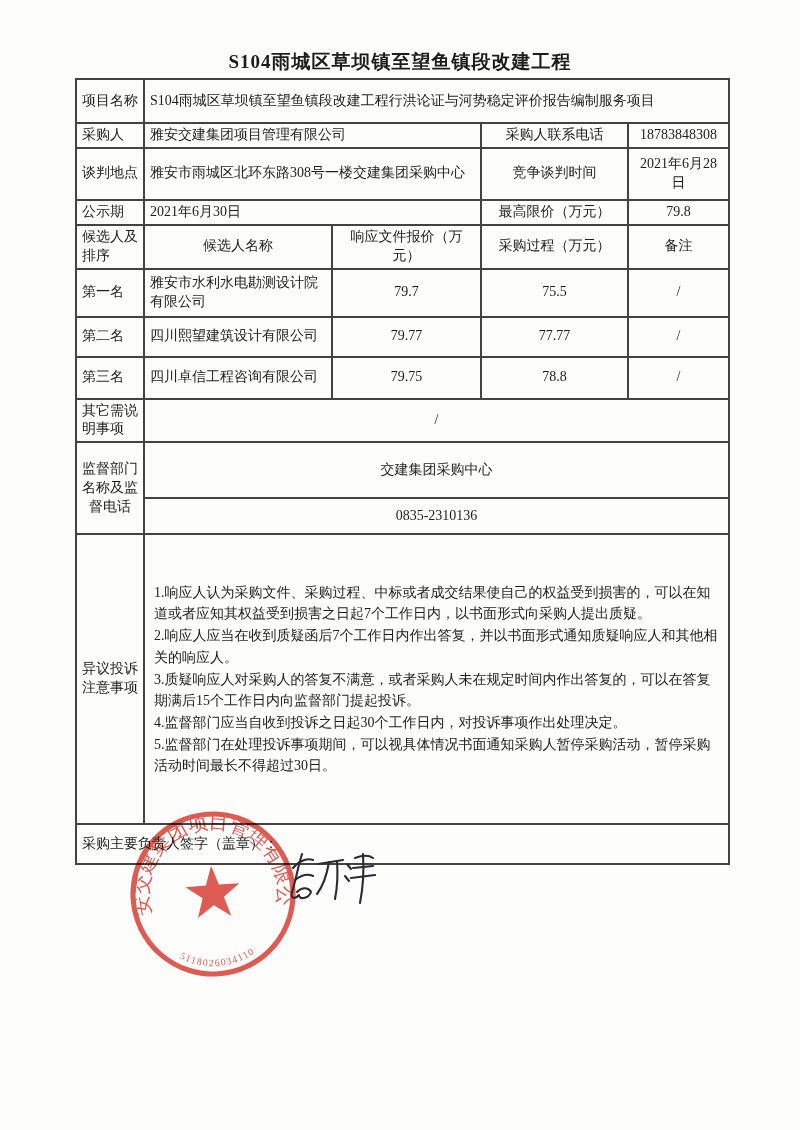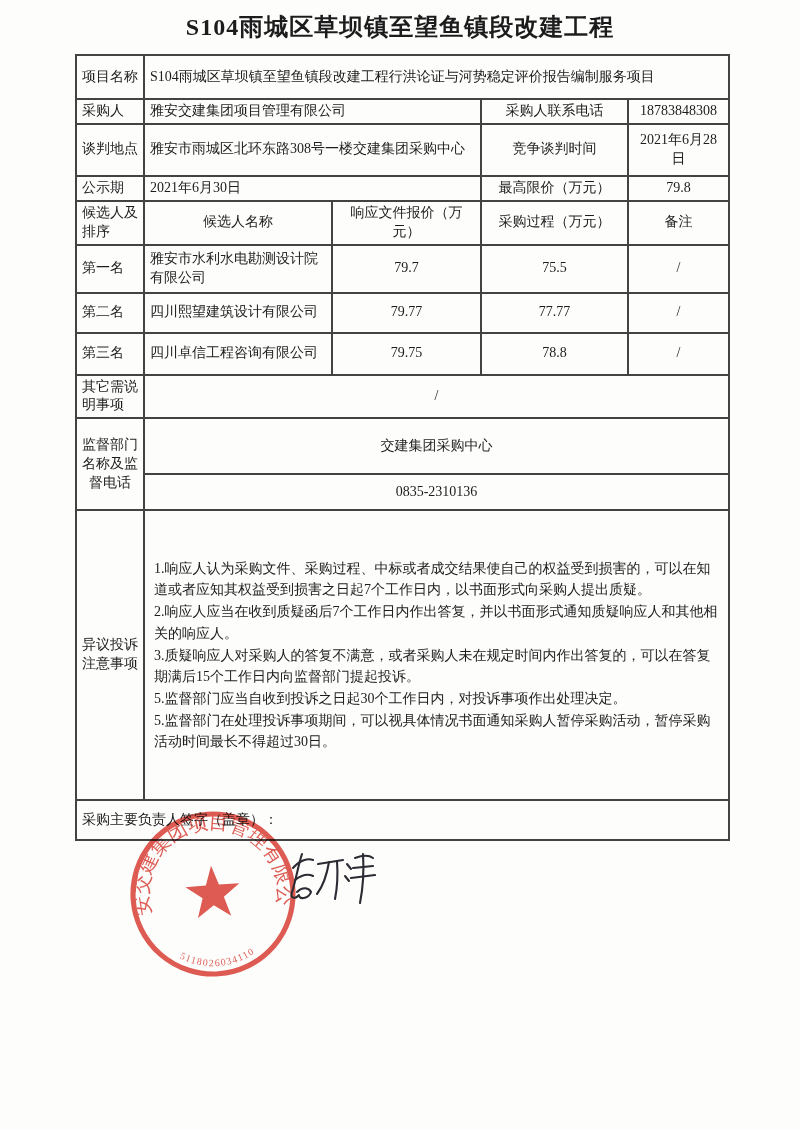--- a/index.html
+++ b/index.html
@@ -6,23 +6,24 @@
   .page{
     position:relative;
     width:800px;height:1130px;
     margin:0 auto;
     background:#fdfdfc;
     font-family:"Liberation Serif","DejaVu Serif",serif;
     color:#1c1c1c;
     overflow:hidden;
   }
   .title{
-    margin:12px auto;
+    margin:1px auto;
+    padding-top:46px;
     text-align:center;
-    font-size:24px;
+    font-size:19px;
     font-weight:700;
     line-height:30px;
     letter-spacing:1px;
   }
   table.results{
     table-layout:fixed;
     border-collapse:collapse;
     margin-left:75px;
     width:653px;
     font-size:14px;
@@ -150,21 +151,21 @@
       <td colspan="4" class="ctr">0835-2310136</td>
     </tr>
 
     <tr style="height:290px">
       <td class="lbl">异议投诉注意事项</td>
       <td colspan="4">
         <div class="notes">
           <div>1.响应人认为采购文件、采购过程、中标或者成交结果使自己的权益受到损害的，可以在知道或者应知其权益受到损害之日起7个工作日内，以书面形式向采购人提出质疑。</div>
           <div>2.响应人应当在收到质疑函后7个工作日内作出答复，并以书面形式通知质疑响应人和其他相关的响应人。</div>
           <div>3.质疑响应人对采购人的答复不满意，或者采购人未在规定时间内作出答复的，可以在答复期满后15个工作日内向监督部门提起投诉。</div>
-          <div>5.监督部门应当自收到投诉之日起30个工作日内，对投诉事项作出处理决定。</div>
+          <div>4.监督部门应当自收到投诉之日起30个工作日内，对投诉事项作出处理决定。</div>
           <div>5.监督部门在处理投诉事项期间，可以视具体情况书面通知采购人暂停采购活动，暂停采购活动时间最长不得超过30日。</div>
         </div>
       </td>
     </tr>
 
     <tr style="height:40px">
       <td colspan="5" class="sig">
         <span>采购主要负责人签字（盖章）：</span>
       </td>
     </tr>

